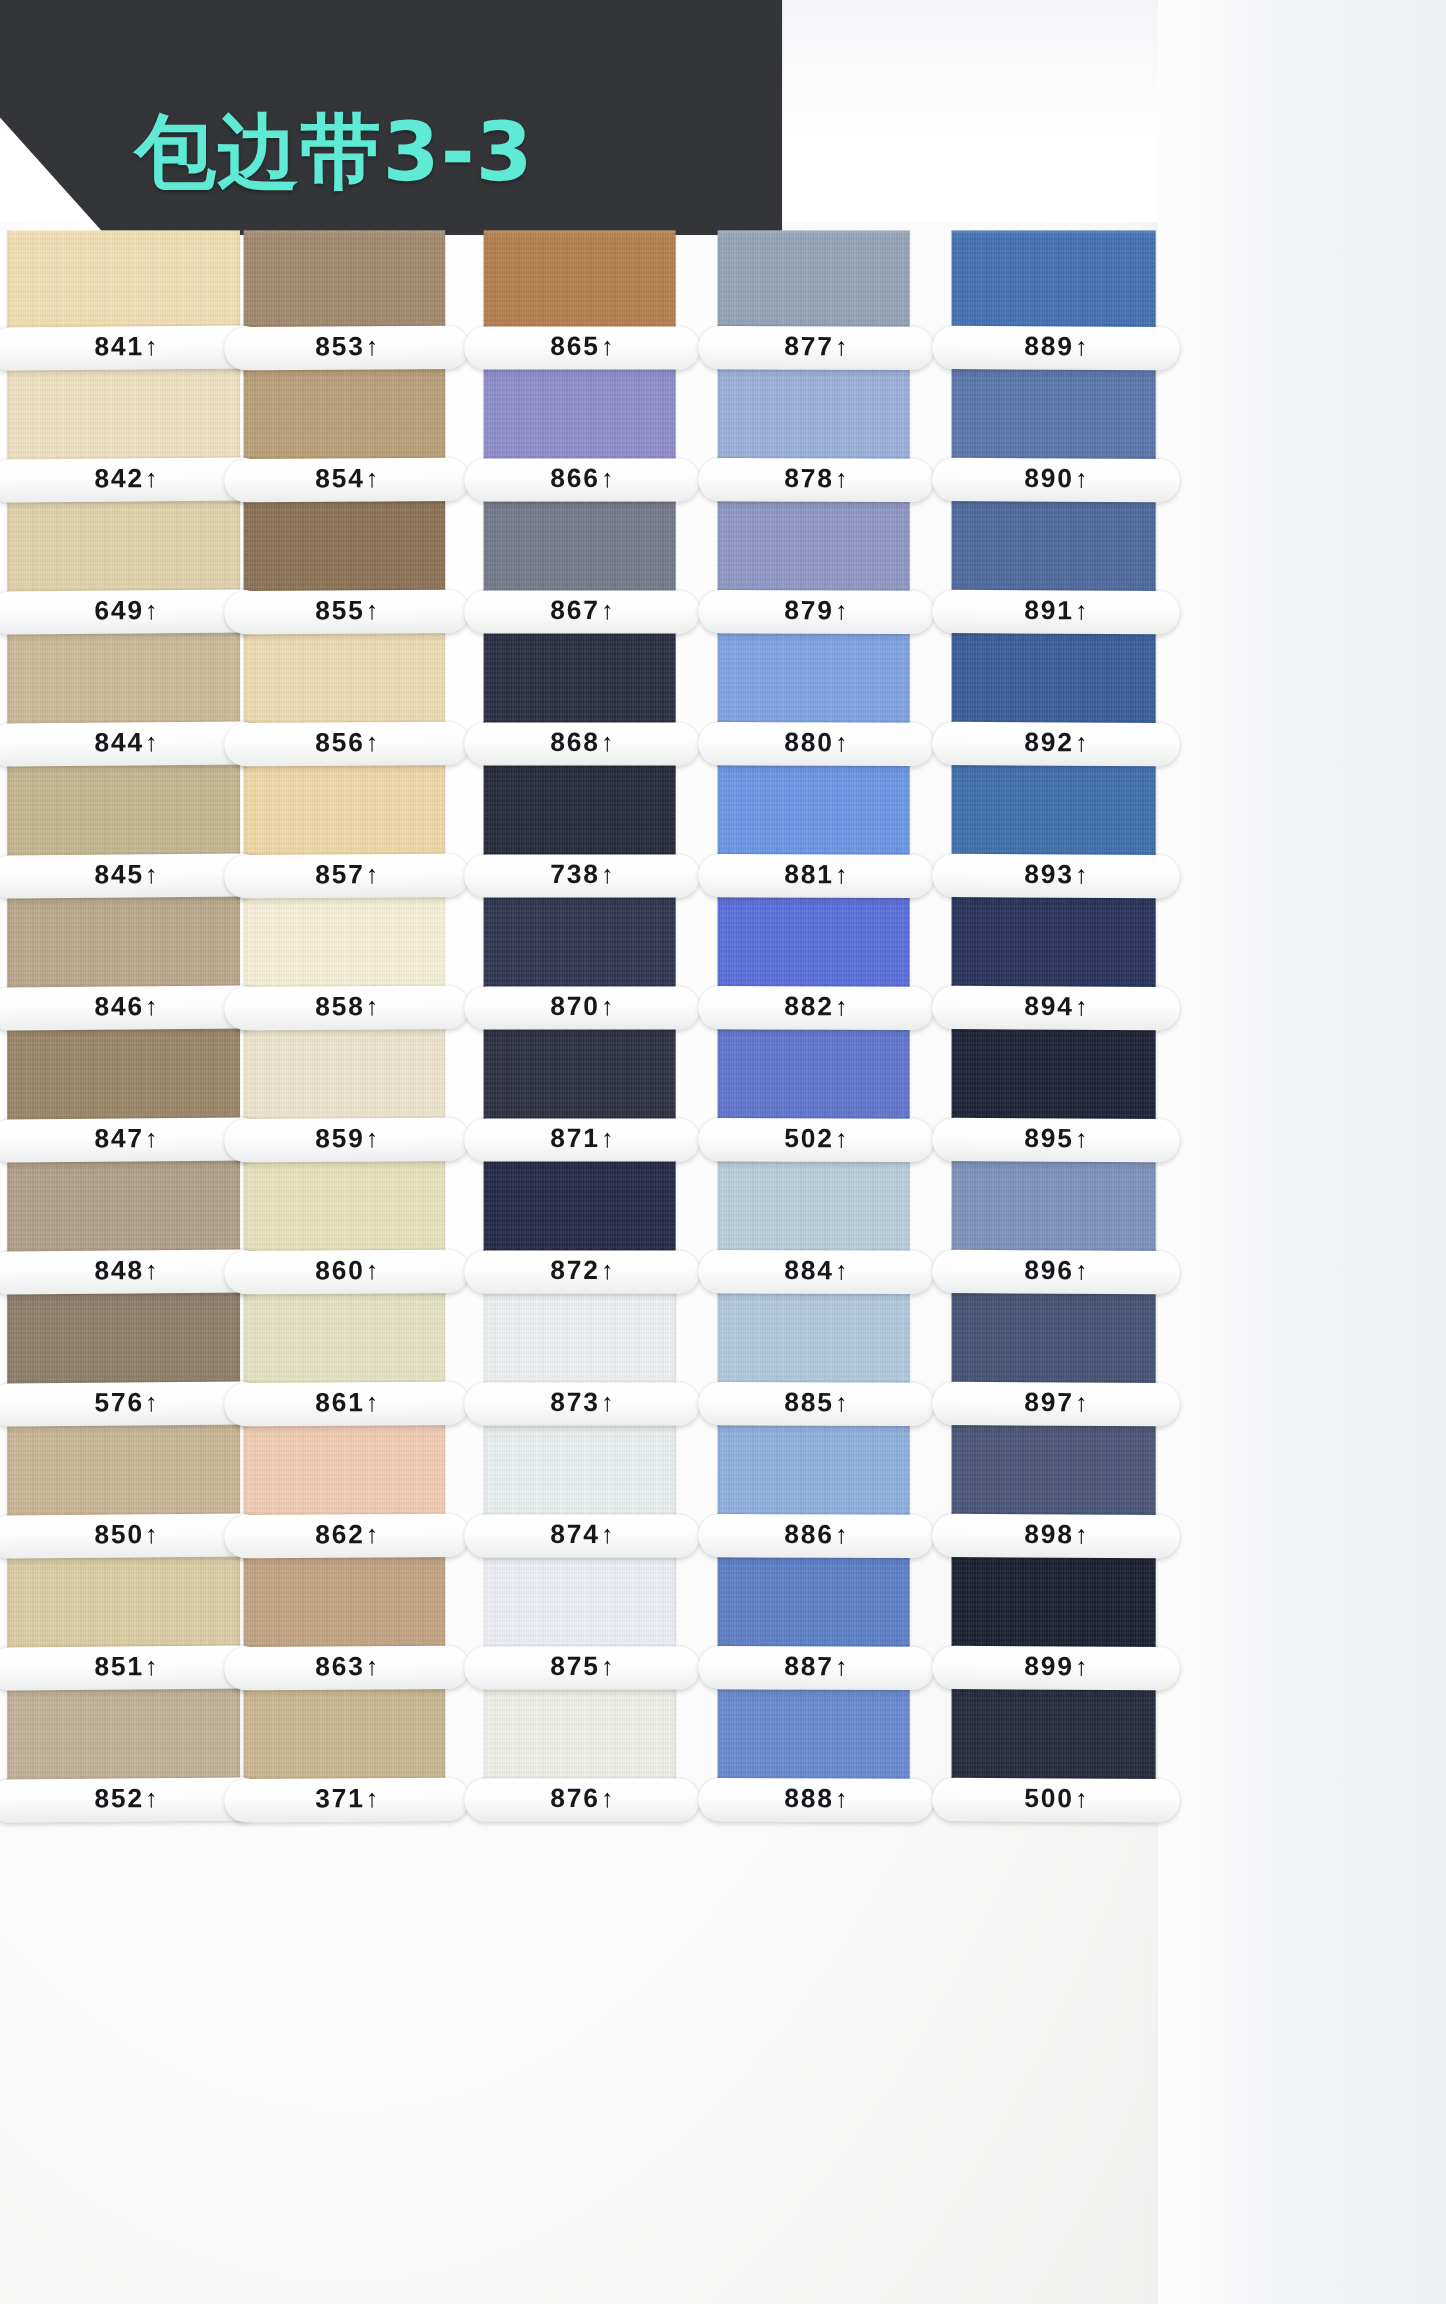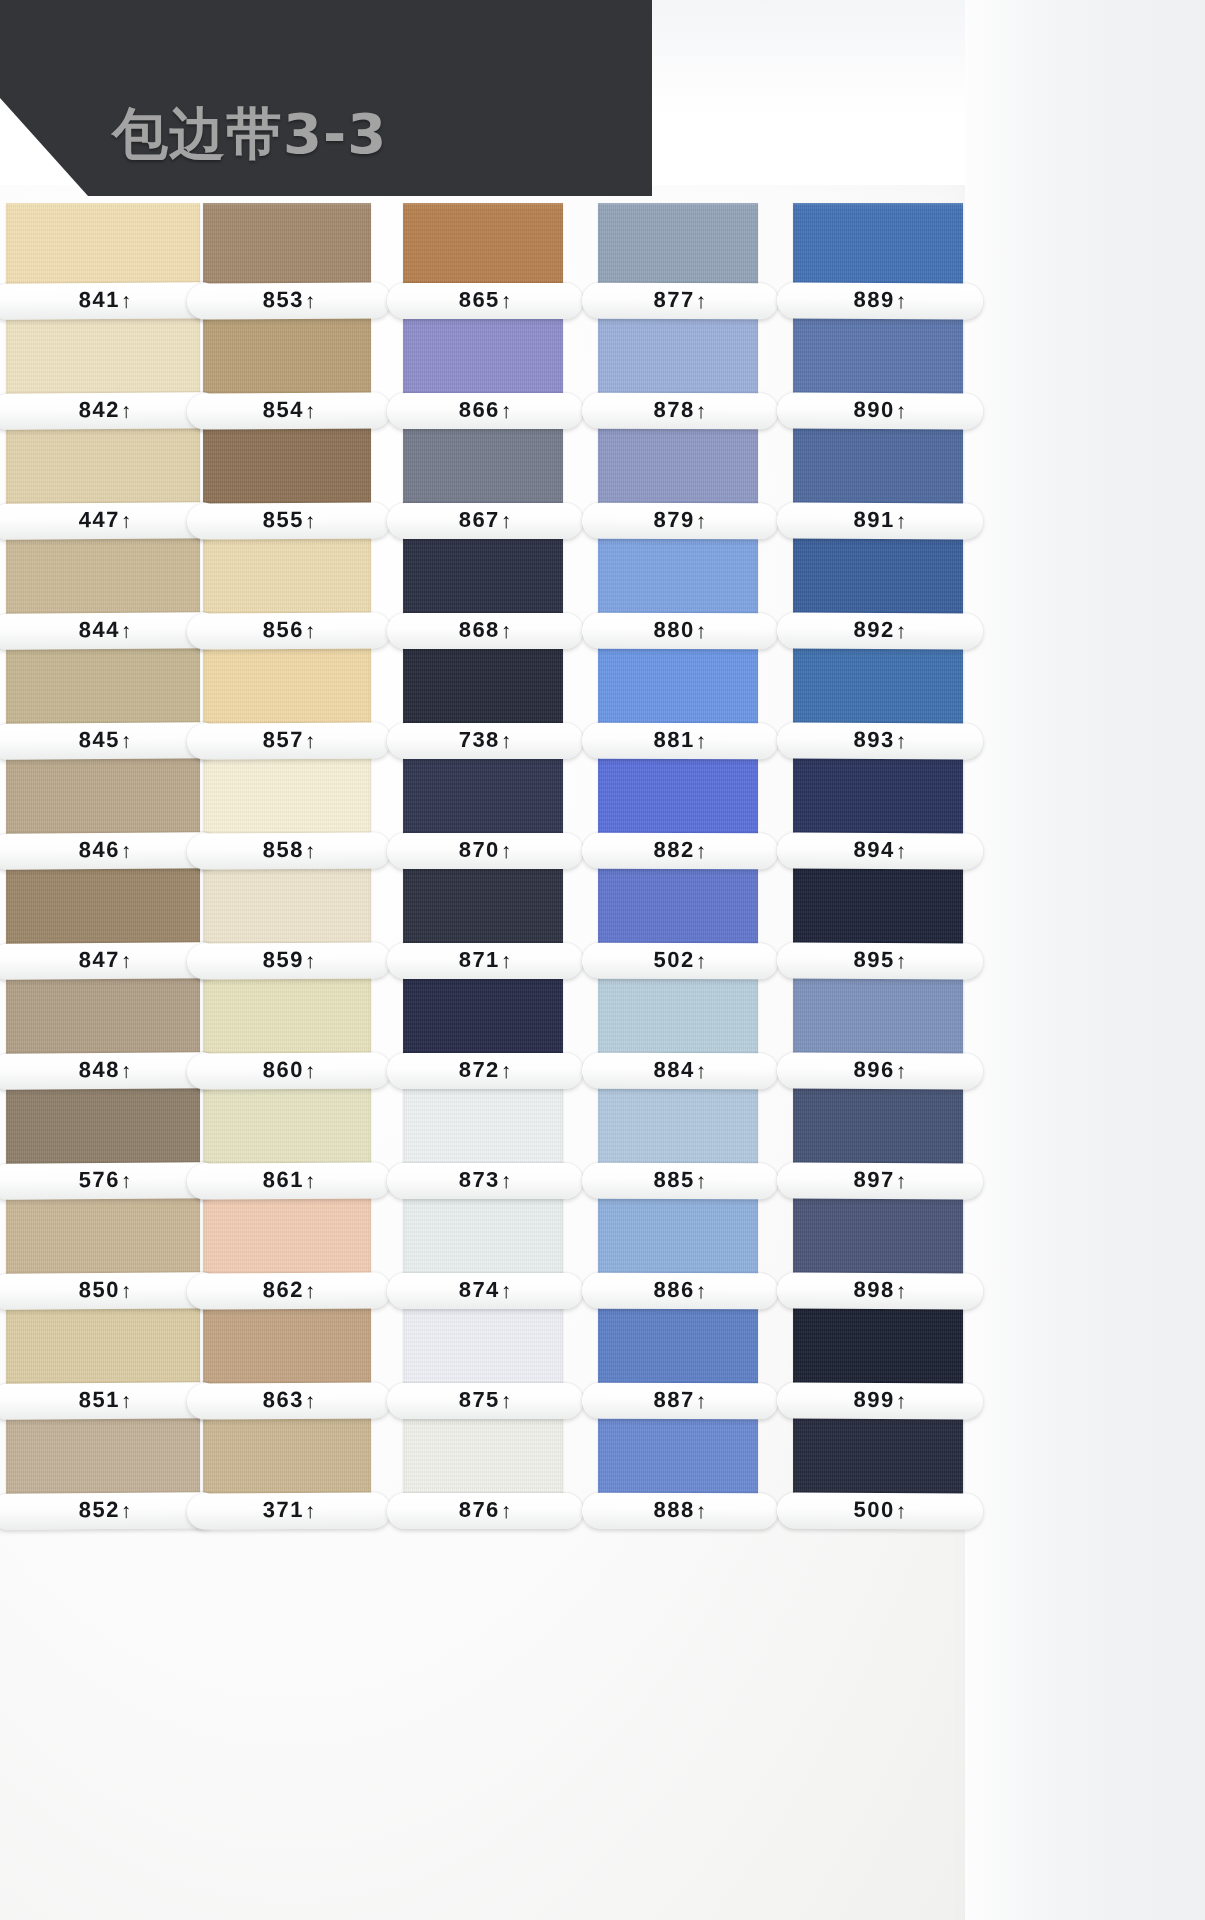--- a/index.html
+++ b/index.html
@@ -58,34 +58,34 @@
     background:#333538;
     -webkit-clip-path:polygon(0 0, 652px 0, 652px 196px, 88px 196px, 0 98px);
     clip-path:polygon(0 0, 652px 0, 652px 196px, 88px 196px, 0 98px);
     display:flex;
     align-items:flex-end;
     justify-content:flex-start;
     box-sizing:border-box;
     padding:0 0 34px 112px;
   }
   #title-text{
-    color:#a3a3a3;
-    font-size:56px;
+    color:#5eead4;
+    font-size:68px;
     line-height:1;
     font-weight:bold;
     letter-spacing:1px;
     font-family:"DejaVu Sans","Liberation Sans",sans-serif;
     text-shadow:0 2px 3px rgba(0,0,0,.35);
     white-space:nowrap;
   }
 
   
   .swatch-column{
     position:absolute;
-    top:203px;
+    top:192px;
     width:192px;
   }
   #col-0{left:6px;width:194px;}
   #col-1{left:203px;width:168px;}
   #col-2{left:403px;width:160px;text-align:right;}
   #col-3{left:598px;width:160px;}
   #col-4{left:793px;width:170px;}
 
   .swatch-cell{
     position:relative;
@@ -173,21 +173,21 @@
       <div class="swatch-cell">
         <div class="swatch-chip" style="background: rgb(239, 227, 194);"></div>
         <div class="label-tape">
           <span class="label-text">842</span>
           <span class="label-arrow">↑</span>
         </div>
       </div>
       <div class="swatch-cell">
         <div class="swatch-chip" style="background: rgb(226, 211, 173);"></div>
         <div class="label-tape">
-          <span class="label-text">447</span>
+          <span class="label-text">649</span>
           <span class="label-arrow">↑</span>
         </div>
       </div>
       <div class="swatch-cell">
         <div class="swatch-chip" style="background: rgb(204, 187, 153);"></div>
         <div class="label-tape">
           <span class="label-text">844</span>
           <span class="label-arrow">↑</span>
         </div>
       </div>

